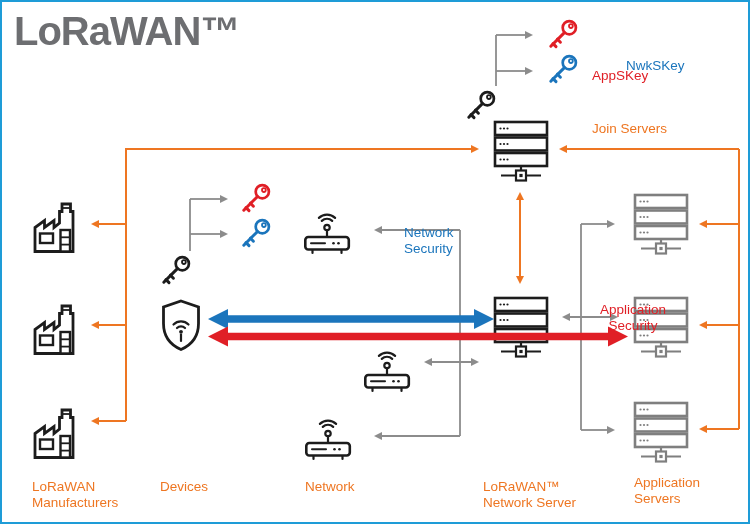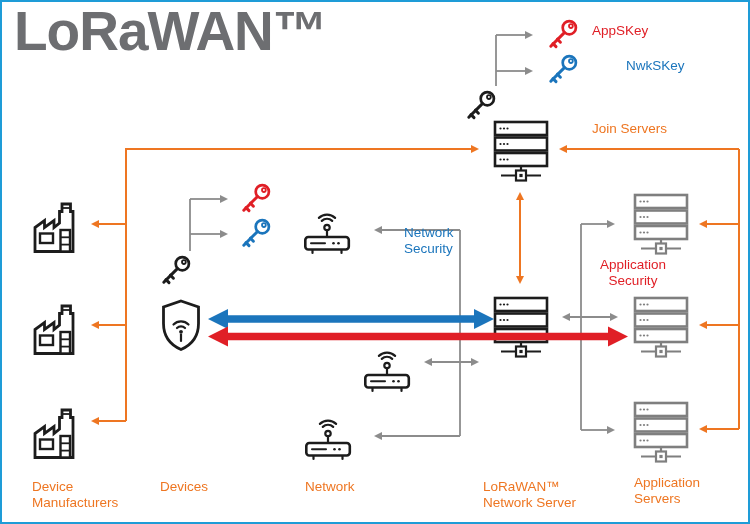--- a/index.html
+++ b/index.html
@@ -12,25 +12,25 @@
     font-family:"Liberation Sans", sans-serif;
     overflow:hidden;
   }
   .layer{position:absolute;left:0;top:0;}
   .lbl{
     position:absolute;
     font-size:13.5px;line-height:16px;
     color:var(--orange,#EE7622);
     white-space:normal;
   }
-  .lbl.red{color:var(--red,#E01F26);}
+  .lbl.red{color:var(--red,#E01F26);margin-top:45px;}
   .lbl.blue{color:var(--blue,#1B75BC);}
   .title{
     position:absolute;left:12px;top:4px;
-    font-size:55px;line-height:50px;font-weight:bold;letter-spacing:-1px;
+    font-size:40px;line-height:50px;font-weight:bold;letter-spacing:-1px;
     color:var(--titlegray,#6D6E71);
   }
   .c-black{color:var(--iconblack,#1C1C1C);}
   .c-gray{color:var(--icongray,#7F7F7F);}
   .c-red{color:var(--red,#E01F26);}
   .c-blue{color:var(--blue,#1B75BC);}
   svg .oline{stroke:var(--orange,#EE7622);stroke-width:2;fill:none;}
   svg .gline{stroke:var(--grayline,#8C8C8C);stroke-width:1.8;fill:none;}
 </style>
 </head>
@@ -181,19 +181,19 @@
   <div class="title">
     <div>LoRaWAN™</div>
   </div>
 
   <div class="lbl red" style="left:590px;top:21px;">AppSKey</div>
   <div class="lbl blue" style="left:624px;top:56px;text-align:center;">NwkSKey</div>
   <div class="lbl" style="left:590px;top:119px;">Join Servers</div>
   <div class="lbl blue" style="left:402px;top:182px;width:66px;margin-top:41px;">Network Security</div>
   <div class="lbl red" style="left:589px;top:255px;width:84px;text-align:center;">Application Security</div>
 
-  <div class="lbl" style="left:30px;top:477px;width:104px;">Device Manufacturers</div>
+  <div class="lbl" style="left:30px;top:477px;width:104px;">LoRaWAN Manufacturers</div>
   <div class="lbl" style="left:158px;top:477px;">Devices</div>
   <div class="lbl" style="left:303px;top:477px;">Network</div>
   <div class="lbl" style="left:481px;top:477px;width:112px;">LoRaWAN™ Network Server</div>
   <div class="lbl" style="left:632px;top:473px;width:92px;">Application Servers</div>
 
 </div>
 
 </body></html>

